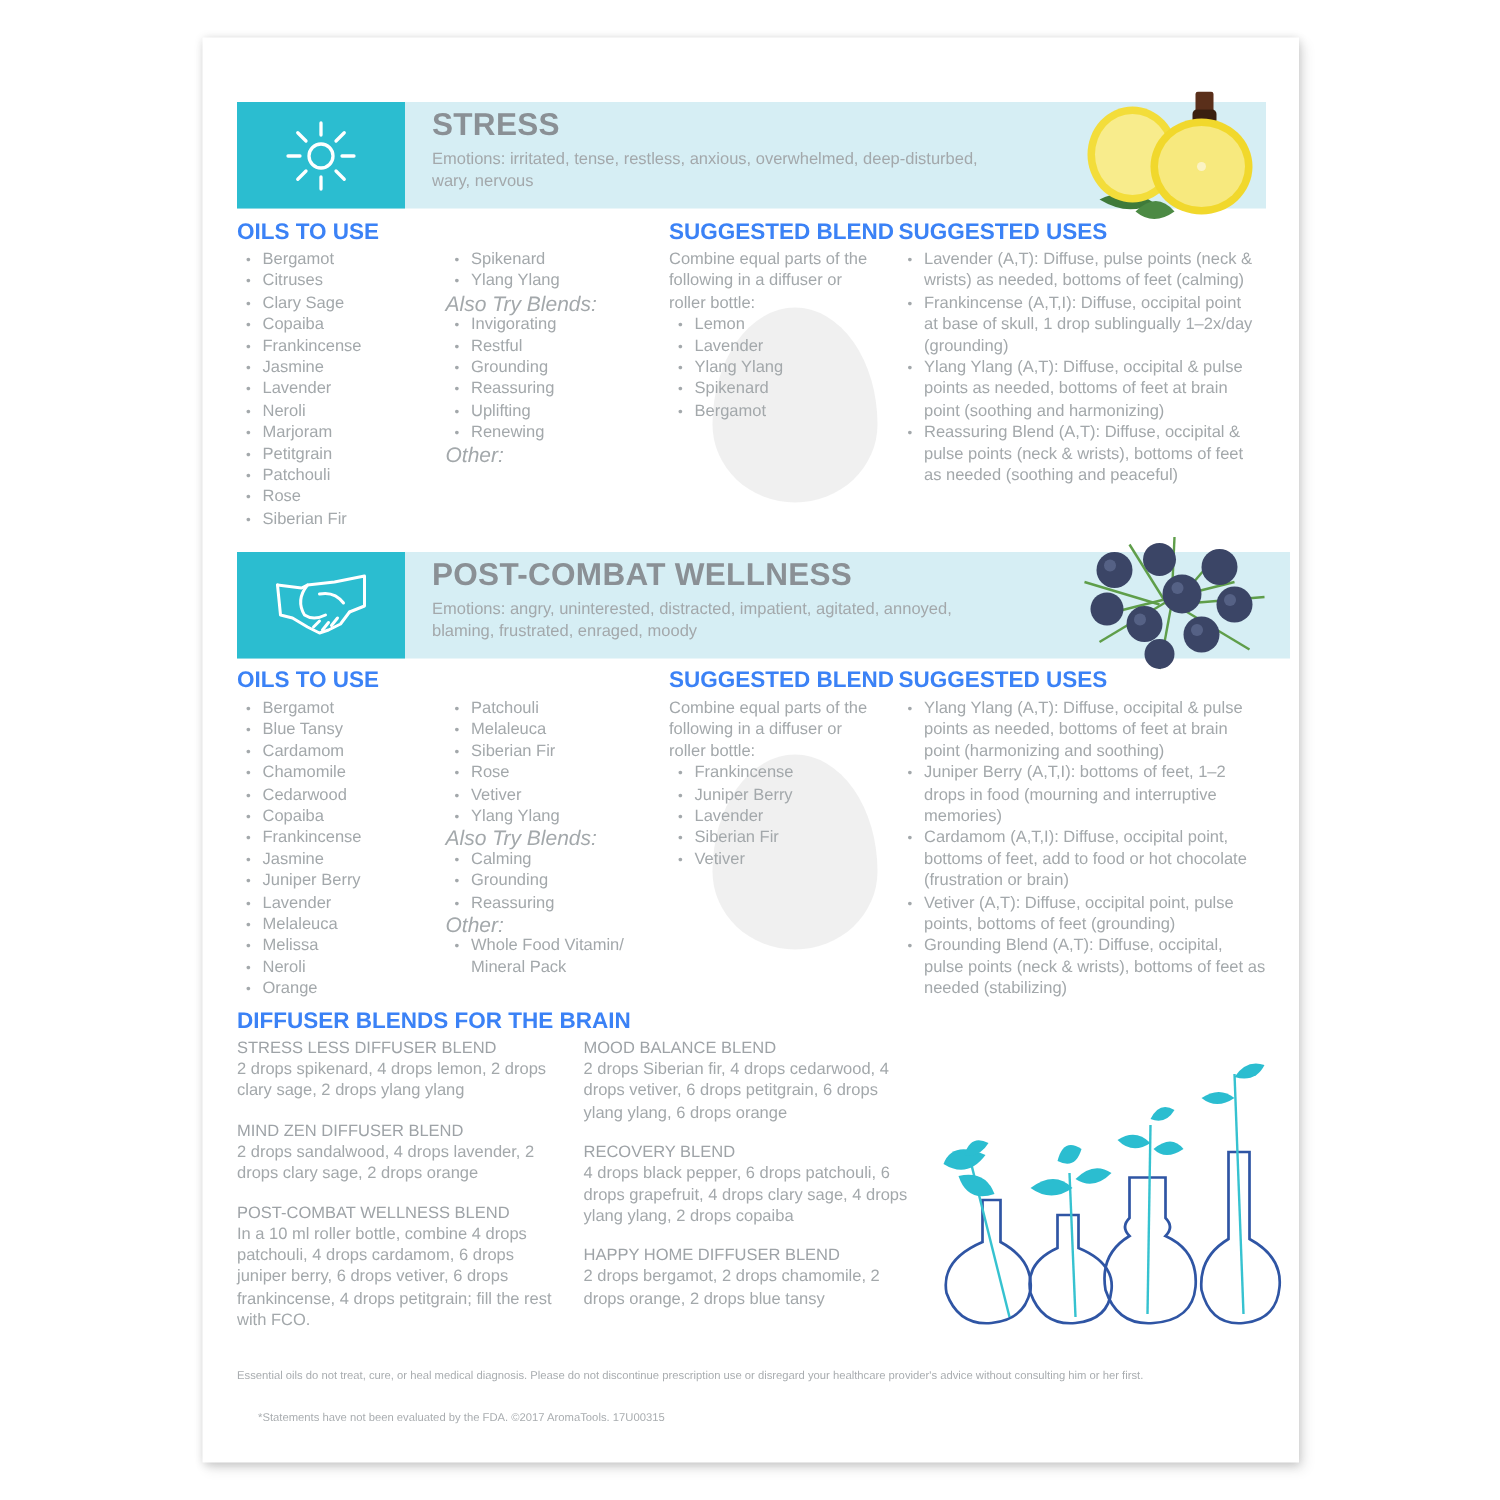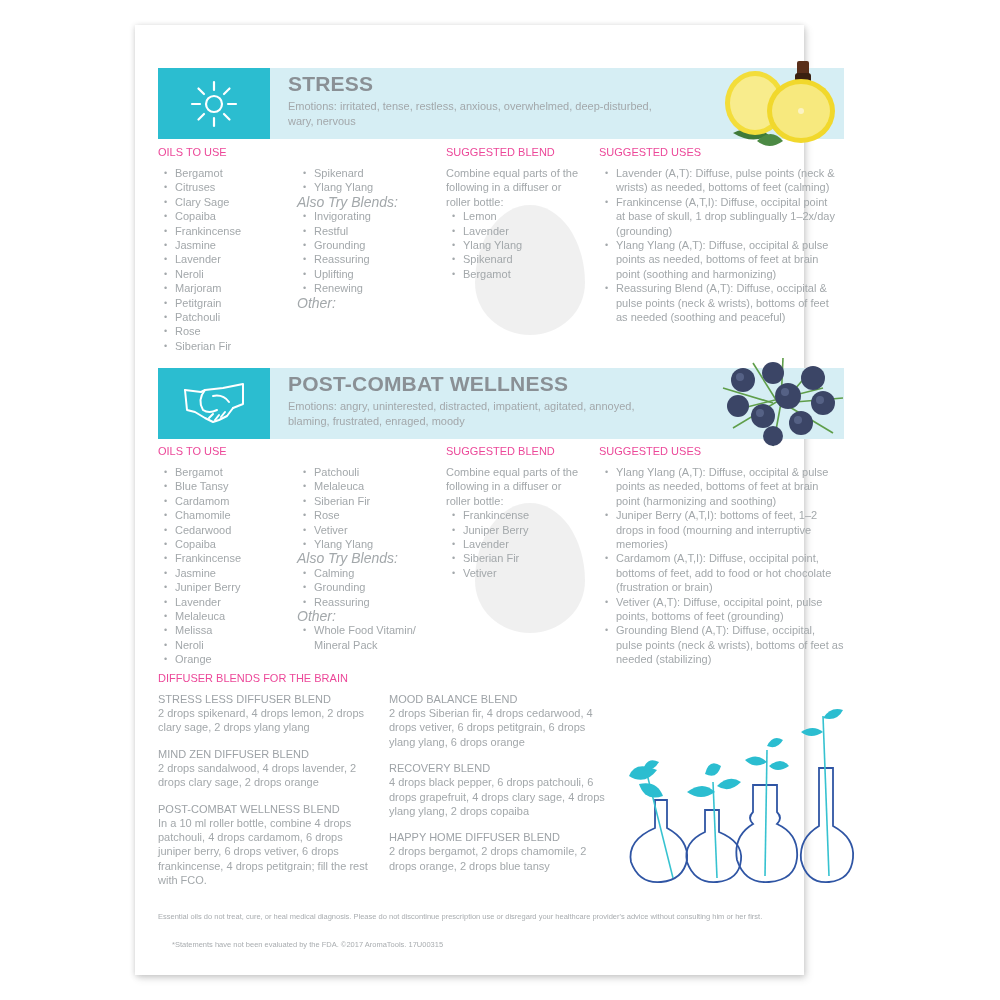--- a/index.html
+++ b/index.html
@@ -6,21 +6,21 @@
     body {
       width: 1000px; height: 1000px;
       background: #ffffff;
       position: relative;
       overflow: hidden;
       font-family: "Liberation Sans", sans-serif;
     }
     .page {
       position: absolute;
       left: 135px; top: 25px;
-      width: 669px; height: 950px;
+      width: 731px; height: 950px;
       background: #ffffff;
       box-shadow: 0 1px 6px rgba(0,0,0,0.18), 3px 4px 8px rgba(0,0,0,0.10);
     }
     .abs { position: absolute; }
     .header-band {
       position: absolute; left: 23px; width: 686px; height: 71px;
       background: #d6eef4;
     }
     .icon-box {
       position: absolute; left: 0; top: 0; width: 112px; height: 71px;
@@ -31,21 +31,21 @@
       position: absolute; left: 130px; top: 4px;
       font-size: 21px; font-weight: bold; color: #8a9095;
       letter-spacing: 0.2px;
     }
     .emotions {
       position: absolute; left: 130px; top: 31px; width: 380px;
       font-size: 11px; line-height: 15px; color: #a3a8ab;
     }
     .col-heading {
       position: absolute;
-      font-size: 11px; font-weight: normal; color: #ec4899;
+      font-size: 15px; font-weight: bold; color: #3b82f6;
       white-space: nowrap;
     }
     ul.blist {
       list-style: none; margin: 0; padding: 0;
       font-size: 11px; line-height: 14.4px; color: #a3a8ab;
     }
     ul.blist li { position: relative; padding-left: 17px; }
     ul.blist li::before {
       content: "\2022"; position: absolute; left: 6px; top: 0;
       color: #a3a8ab; font-size: 9px;
@@ -156,21 +156,21 @@
   </div>
 
   <div class="col-heading" style="left:464px; top:121px;">SUGGESTED USES</div>
   <ul class="blist uses-list abs" style="left:464px; top:141px; width:240px;">
     <li>Lavender (A,T): Diffuse, pulse points (neck &amp; wrists) as needed, bottoms of feet (calming)</li>
     <li>Frankincense (A,T,I): Diffuse, occipital point at base of skull, 1 drop sublingually 1–2x/day (grounding)</li>
     <li>Ylang Ylang (A,T): Diffuse, occipital &amp; pulse points as needed, bottoms of feet at brain point (soothing and harmonizing)</li>
     <li>Reassuring Blend (A,T): Diffuse, occipital &amp; pulse points (neck &amp; wrists), bottoms of feet as needed (soothing and peaceful)</li>
   </ul>
 
-  <div class="header-band" style="top:343px;">
+  <div class="header-band" style="top:343px;padding-left:16px;">
     <div class="icon-box">
       <svg width="62" height="44" viewBox="0 0 62 44">
         <g stroke="#ffffff" stroke-width="2" fill="none" stroke-linejoin="round" stroke-linecap="round">
           <path d="M2 8 L18 10 L22 8 L40 6 L60 2 L60 22 L50 26"></path>
           <path d="M2 8 L4 28 L12 30 L22 36 L30 40 L36 38 L44 34 L50 26"></path>
           <path d="M22 8 Q14 18 20 28 Q26 32 34 28"></path>
           <path d="M30 14 Q40 12 46 20"></path>
           <path d="M26 36 L30 32 M32 38 L36 33 M38 35 L42 30"></path>
         </g>
       </svg>

